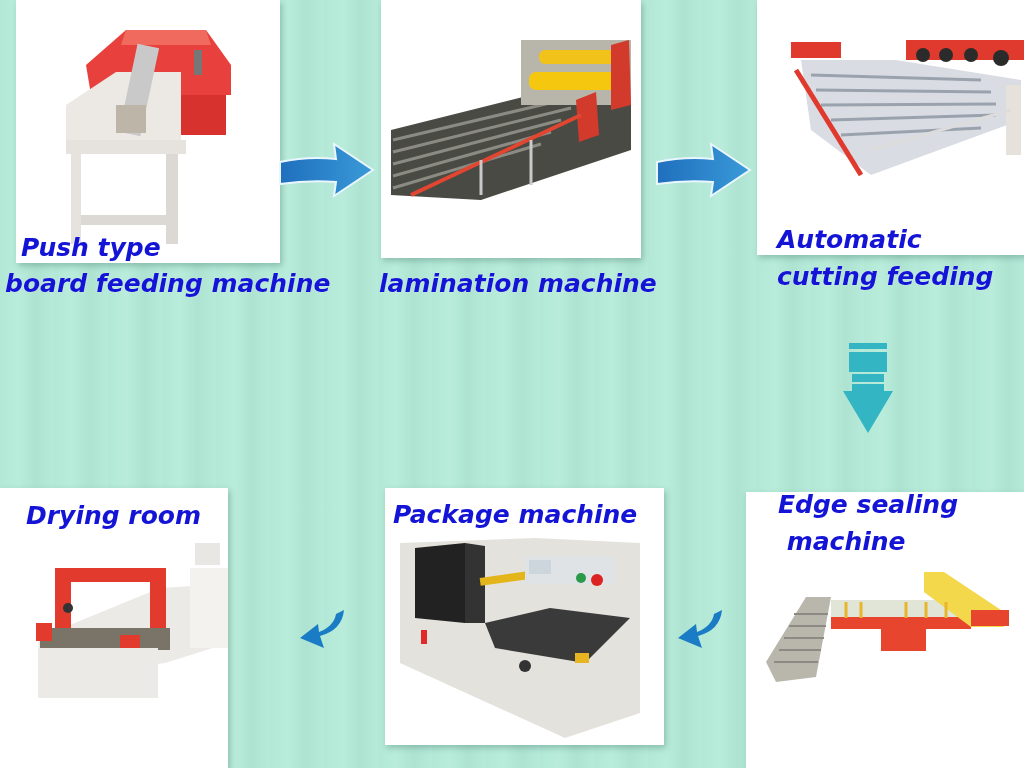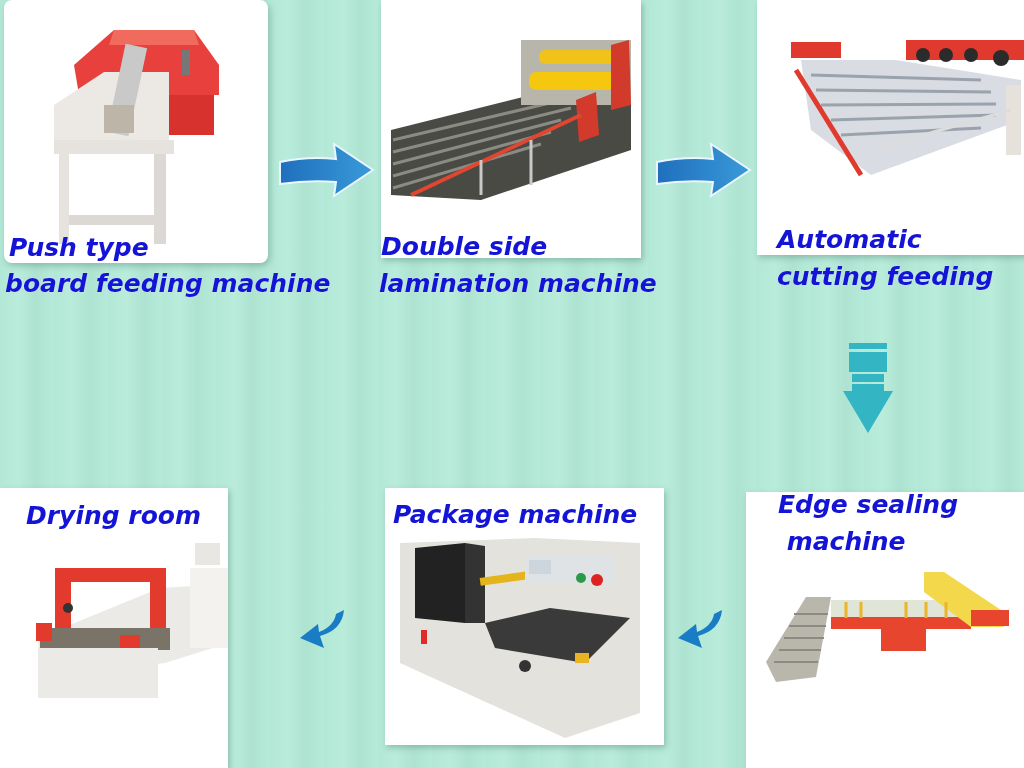--- a/index.html
+++ b/index.html
@@ -13,21 +13,21 @@
     position:absolute; color:#1414d6; font-weight:bold; font-style:italic;
     font-family:"DejaVu Sans", sans-serif; font-size:25px; line-height:37px; white-space:nowrap;
     text-shadow: 0 0 1px #fff;
   }
   .machine { position:absolute; }
   .arrow-r { position:absolute; }
 </style>
 </head>
 <body>
 
-<div class="panel" style="left:4px;top:0;width:264px;height:263px;border-radius:8px;">
+<div class="panel" style="left:16px;top:0;width:264px;height:263px;">
   <svg class="machine" width="264" height="263" viewBox="0 0 264 263">
     <polygon points="110,30 190,30 215,65 215,95 75,95 70,65" fill="#e8403c"></polygon>
     <polygon points="110,30 190,30 195,45 105,45" fill="#f06a5e"></polygon>
     <rect x="165" y="95" width="45" height="40" fill="#d8322e"></rect>
     <polygon points="50,105 100,72 165,72 165,140 90,140 50,140" fill="#ece9e4"></polygon>
     <rect x="50" y="140" width="120" height="14" fill="#e6e3de"></rect>
     <rect x="55" y="154" width="10" height="90" fill="#e6e3de"></rect>
     <rect x="150" y="154" width="12" height="90" fill="#dcd9d4"></rect>
     <rect x="65" y="215" width="88" height="10" fill="#dcd9d4"></rect>
     <rect x="112" y="45" width="22" height="90" fill="#c9c9c9" transform="rotate(12 123 90)"></rect>
@@ -60,21 +60,20 @@
     </g>
     <rect x="140" y="40" width="110" height="65" fill="#b8b5aa"></rect>
     <rect x="158" y="50" width="82" height="14" rx="6" fill="#f0c21a"></rect>
     <rect x="148" y="72" width="90" height="18" rx="7" fill="#f5c80f"></rect>
     <polygon points="230,45 248,40 250,105 230,110" fill="#d23a2c"></polygon>
     <polygon points="195,100 215,92 218,135 198,142" fill="#d23a2c"></polygon>
     <line x1="30" y1="195" x2="200" y2="115" stroke="#e24630" stroke-width="4"></line>
     <line x1="100" y1="160" x2="100" y2="195" stroke="#c9c9c9" stroke-width="3"></line>
     <line x1="150" y1="140" x2="150" y2="185" stroke="#c9c9c9" stroke-width="3"></line>
   </svg>
-  <div class="label" style="left:0px;top:228px;">Double side</div>
 </div>
 <div class="label" style="left:379px;top:265px;text-align:center;">lamination machine</div>
 
 <svg class="arrow-r" style="left:655px;top:140px;" width="98" height="60" viewBox="0 0 98 60">
   <defs>
       <linearGradient id="gb" x1="0" x2="1">
         <stop offset="0" stop-color="#1f6fbd"></stop>
         <stop offset="1" stop-color="#3a9ad8"></stop>
       </linearGradient>
     </defs>

